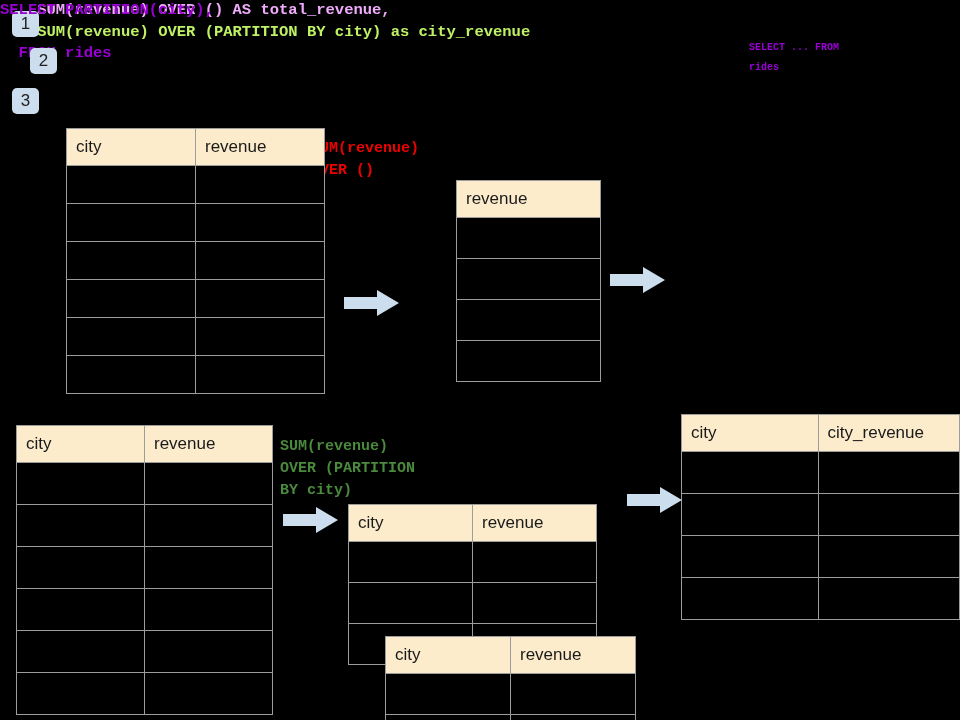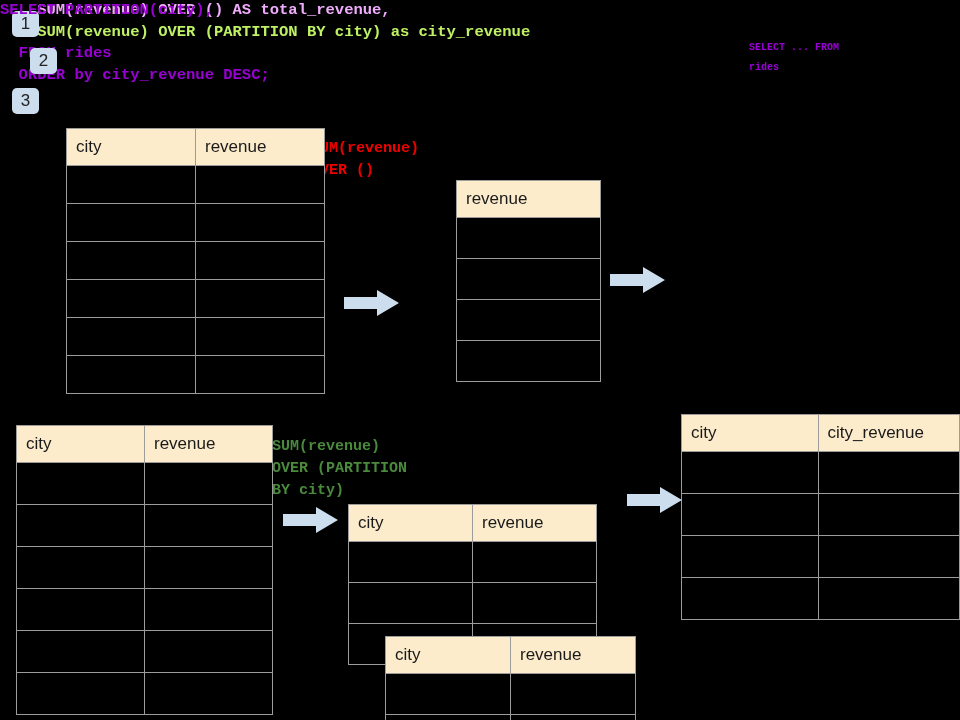--- a/index.html
+++ b/index.html
@@ -63,21 +63,21 @@
   
   .annot {
     position: absolute;
     font-family: "Liberation Mono", monospace;
     font-size: 15px;
     line-height: 22px;
     font-weight: bold;
     white-space: pre;
   }
   #annot-total { left: 311px; top: 138px; color: #ee0000; }
-  #annot-part  { left: 272px; top: 436px; color: #4a8a3c; }
+  #annot-part  { left: 280px; top: 436px; color: #4a8a3c; }
 
   
   .tbl {
     position: absolute;
     border-collapse: collapse;
     table-layout: fixed;
     background: #0f172a;
   }
   .tbl td, .tbl th {
     border: 1px solid #9c9c9c;
@@ -138,21 +138,20 @@
 
   <div class="badge" id="badge-1">1</div>
   <div class="badge" id="badge-2">2</div>
   <div class="badge" id="badge-3">3</div>
 
   <div id="sql-block">
     <div class="code c-purple">SELECT PARTITION(city),</div>
     <div class="code c-red" style="position:static">    SUM(revenue) OVER () AS total_revenue,</div>
     <div class="code c-green" style="position:static">    SUM(revenue) OVER (PARTITION BY city) as city_revenue</div>
     <div class="code c-purple" style="position:static">  FROM rides</div>
-    <div class="code c-purple" style="position:static">  ORDER by city_revenue DESC;</div>
   </div>
 
   <div id="sql-note">SELECT ... FROM
 rides</div>
 
   <div class="annot" id="annot-total">SUM(revenue)
 OVER ()</div>
   <div class="annot" id="annot-part">SUM(revenue)
 OVER (PARTITION
 BY city)</div>

